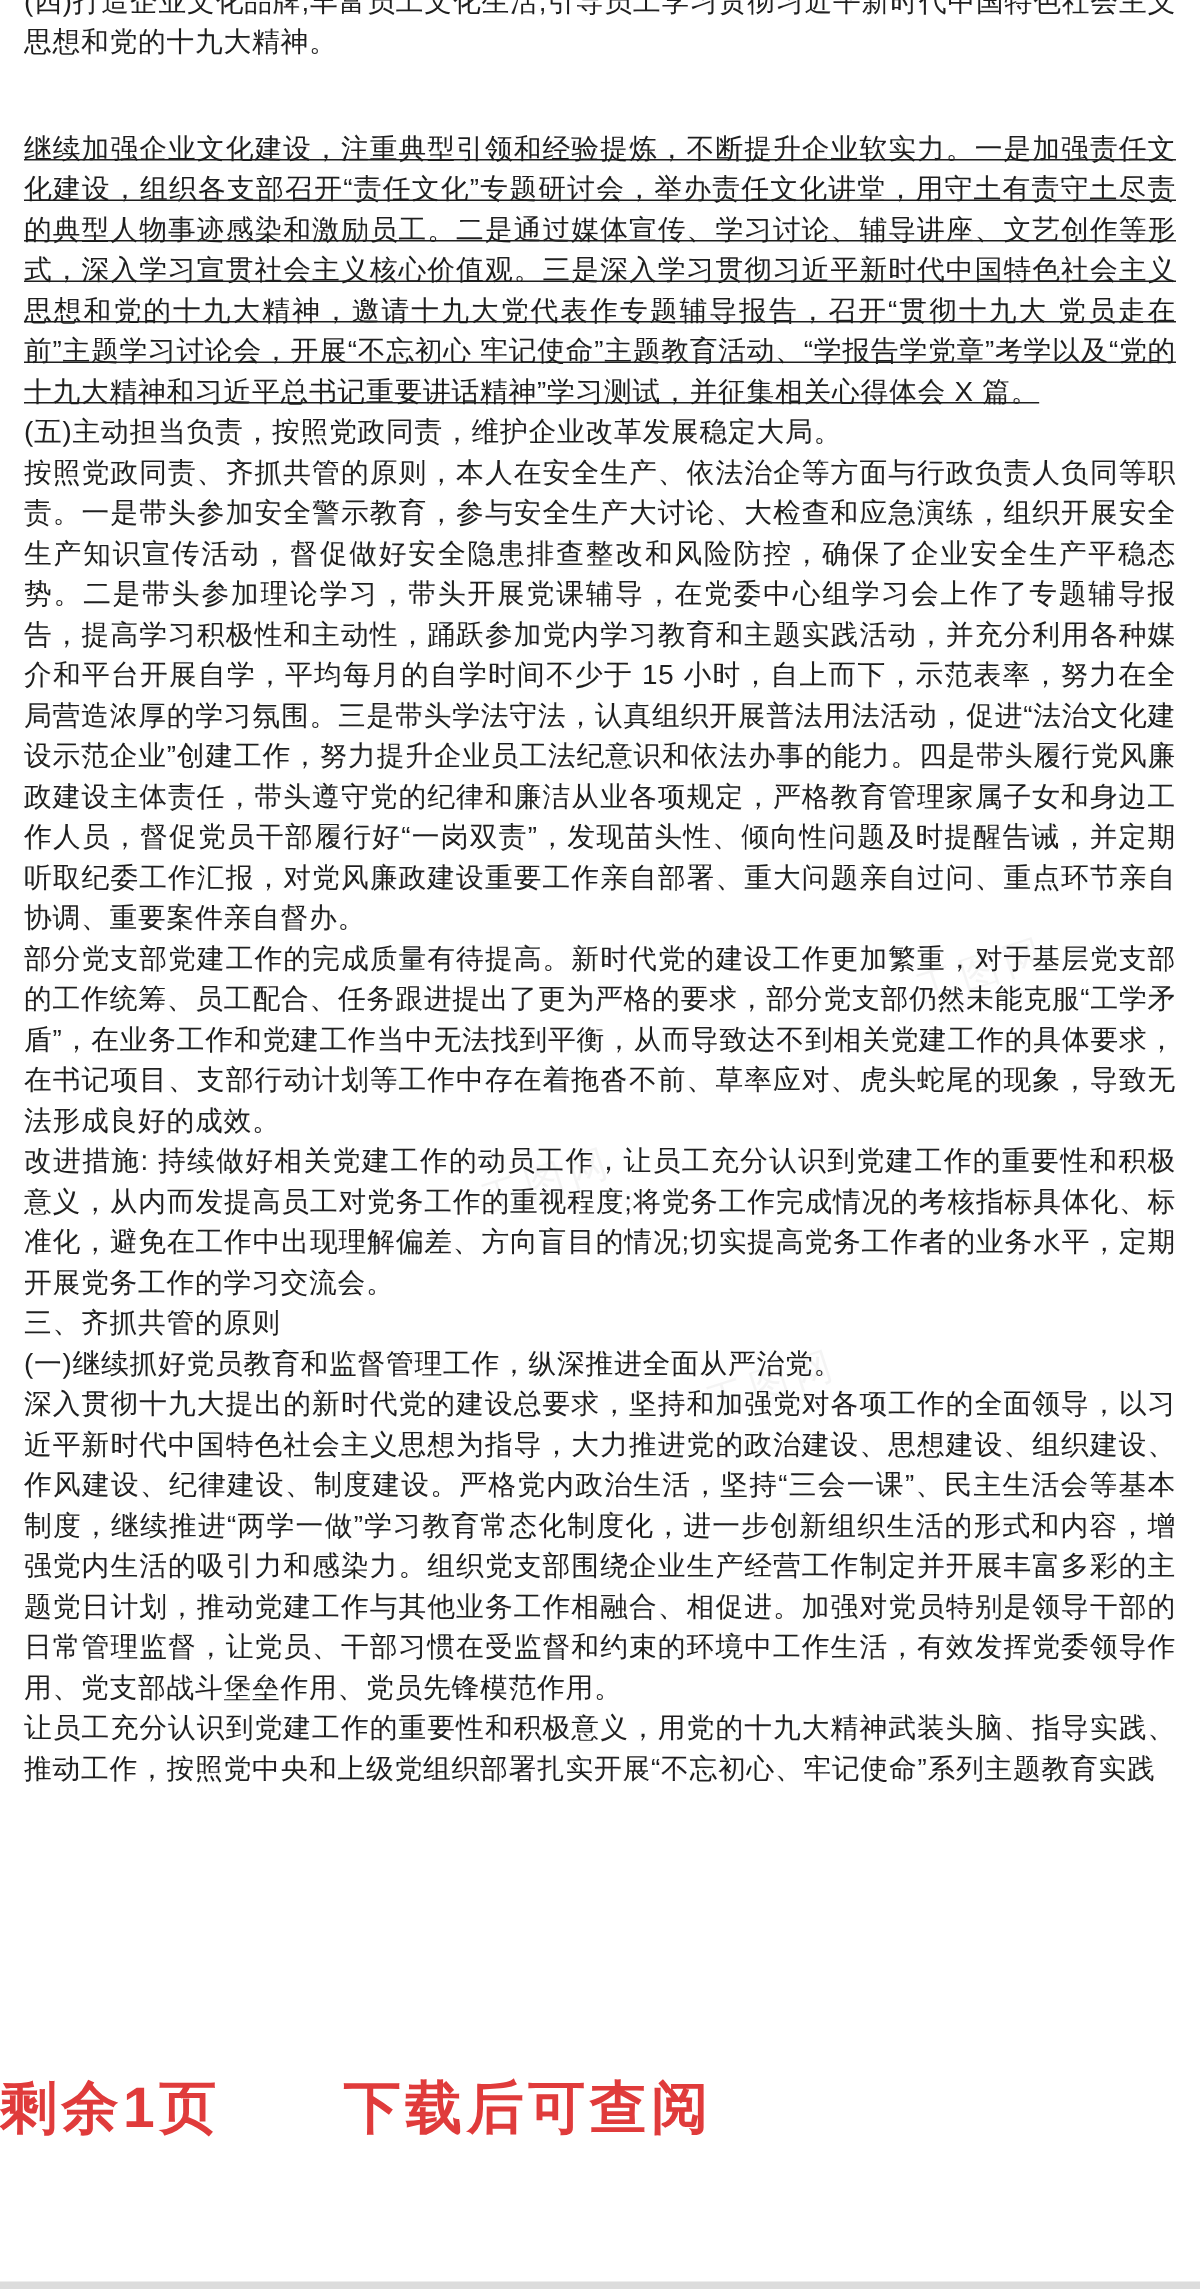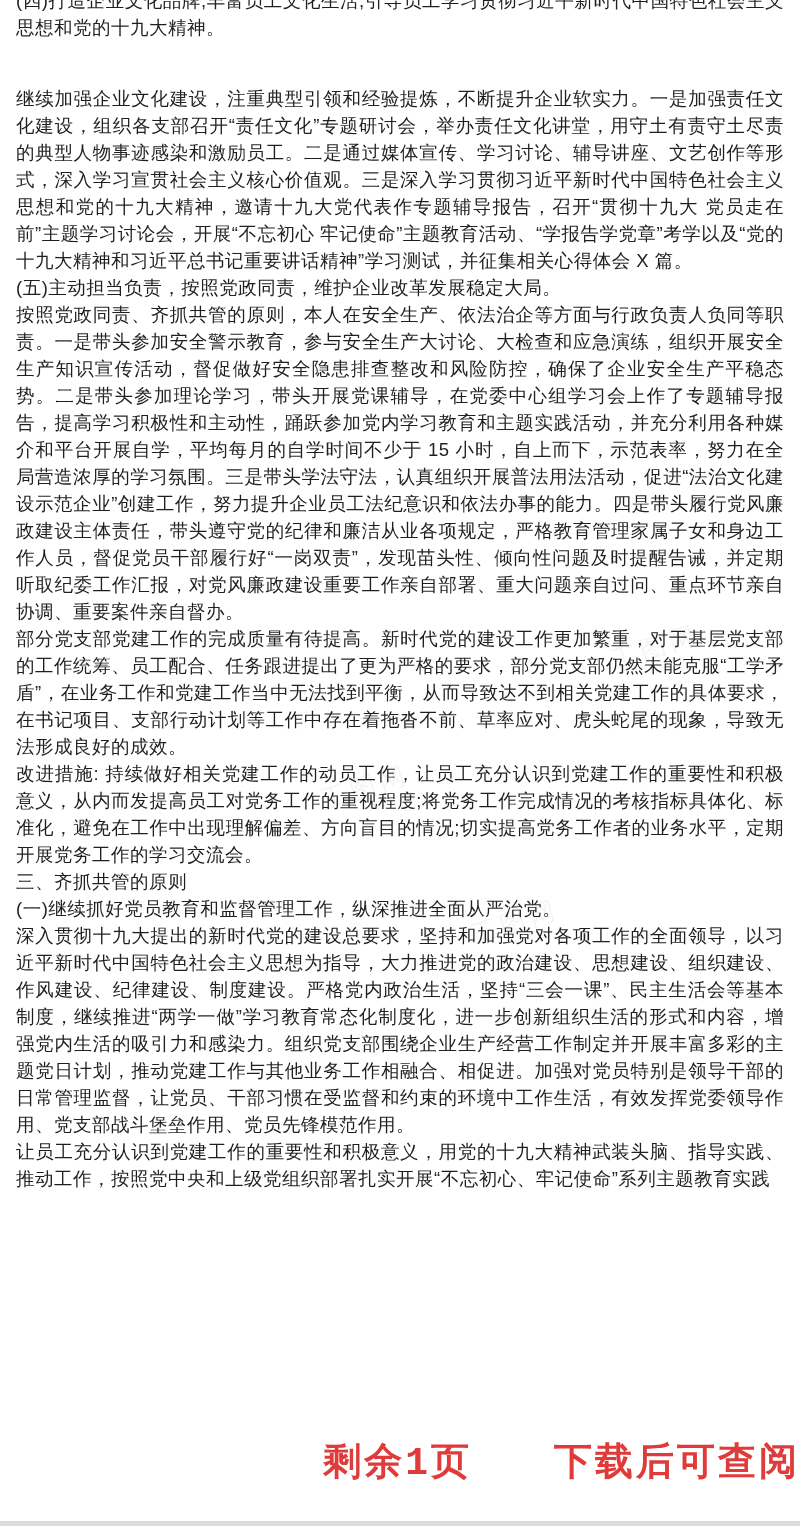--- a/index.html
+++ b/index.html
@@ -21,32 +21,31 @@
     right: 16px;
     z-index: 1;
   }
   .para {
     font-size: 18.5px;
     line-height: 27px;
     text-align: justify;
     letter-spacing: 0.5px;
     word-break: break-all;
   }
-  .para.gap { margin-top: 44px; }
+  .para.gap { margin-top: 44px; text-decoration: underline; }
   .footer-notice {
     position: absolute;
-    top: 1436px;
+    top: 1380px;
     left: 0;
     width: 100%;
-    text-align: right;
+    text-align: left;
     font-size: 38px;
     font-weight: bold;
     letter-spacing: 3px;
     z-index: 2;
-    font-family: Liberation Mono, monospace;
   }
   .watermark {
     position: absolute;
     color: #444444;
     opacity: 0.05;
     transform: rotate(-18deg);
     font-size: 26px;
     letter-spacing: 4px;
     z-index: 0;
     pointer-events: none;

